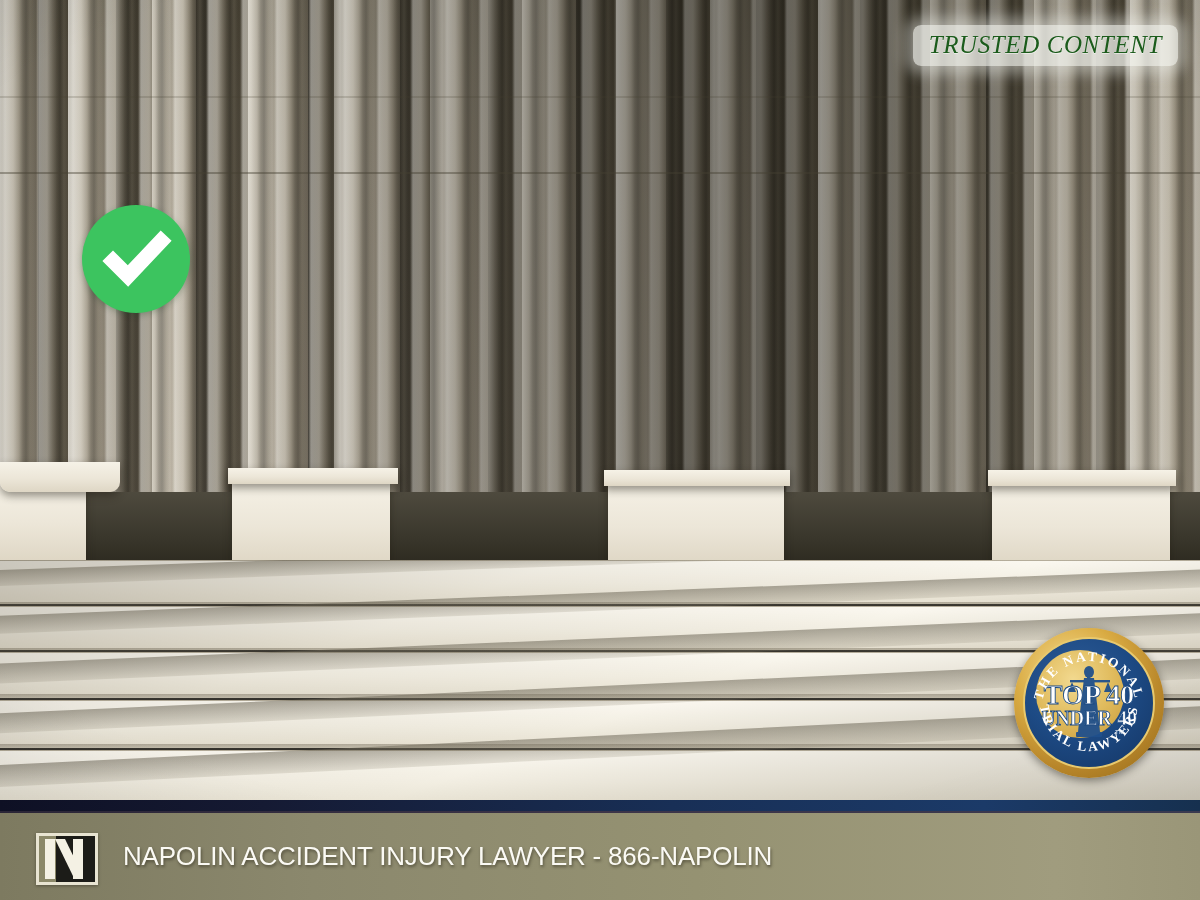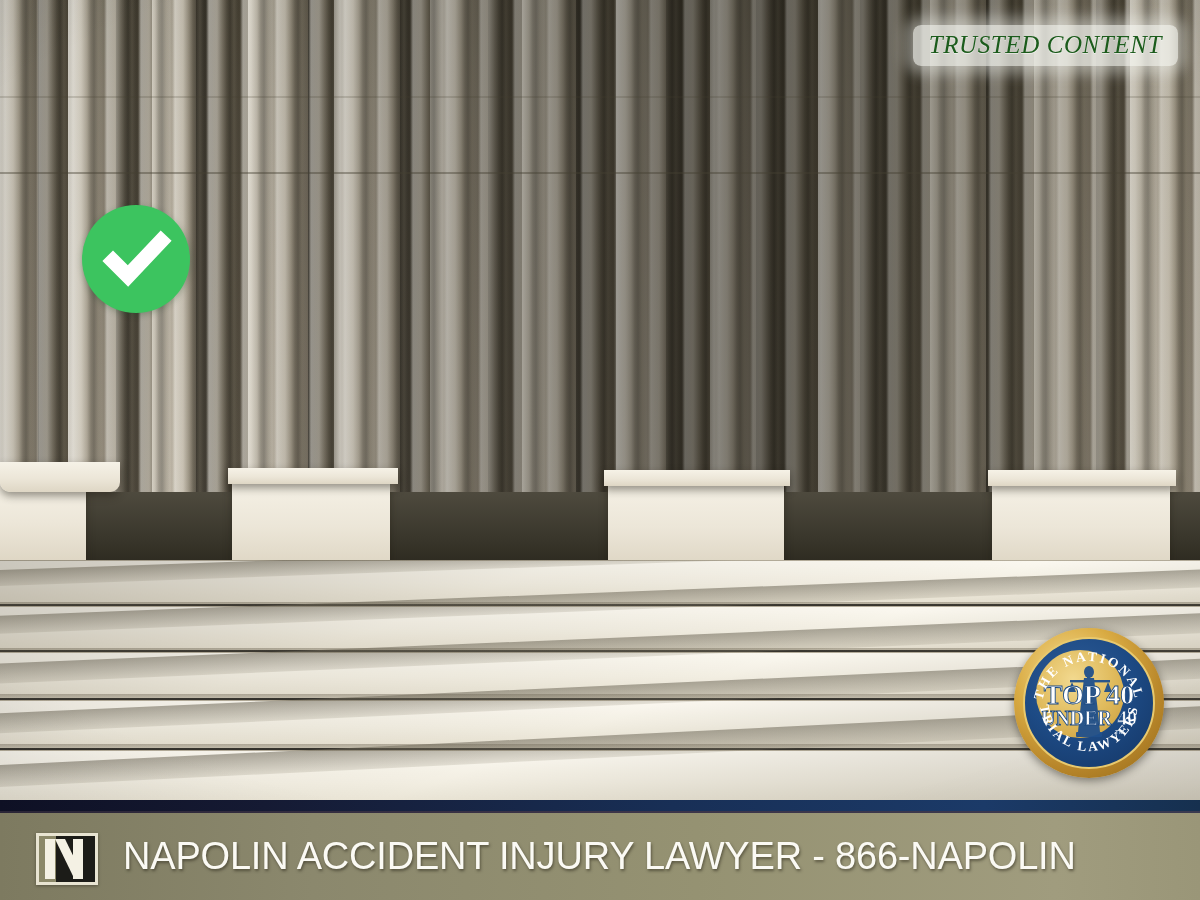--- a/index.html
+++ b/index.html
@@ -224,21 +224,21 @@
     background:linear-gradient(90deg,#8b8869 0%,#8b8869 30%,#1c1c18 30%,#1c1c18 100%);
     overflow:hidden;
   }
   .logo-inner .n-glyph {
     position:absolute; left:0; top:0; width:100%; height:100%;
   }
   .footer-text {
     position:absolute; left:123px; top:813px; height:87px;
     display:flex; align-items:center;
     font-family:"Liberation Sans", sans-serif;
-    font-size:38px;
+    font-size:26px;
     font-weight:400;
     letter-spacing:-0.2px;
     color:#fbfaf4;
     text-shadow:1px 2px 3px rgba(40,36,24,0.55);
     white-space:nowrap;
   }
 </style>
 </head>
 <body>
 

